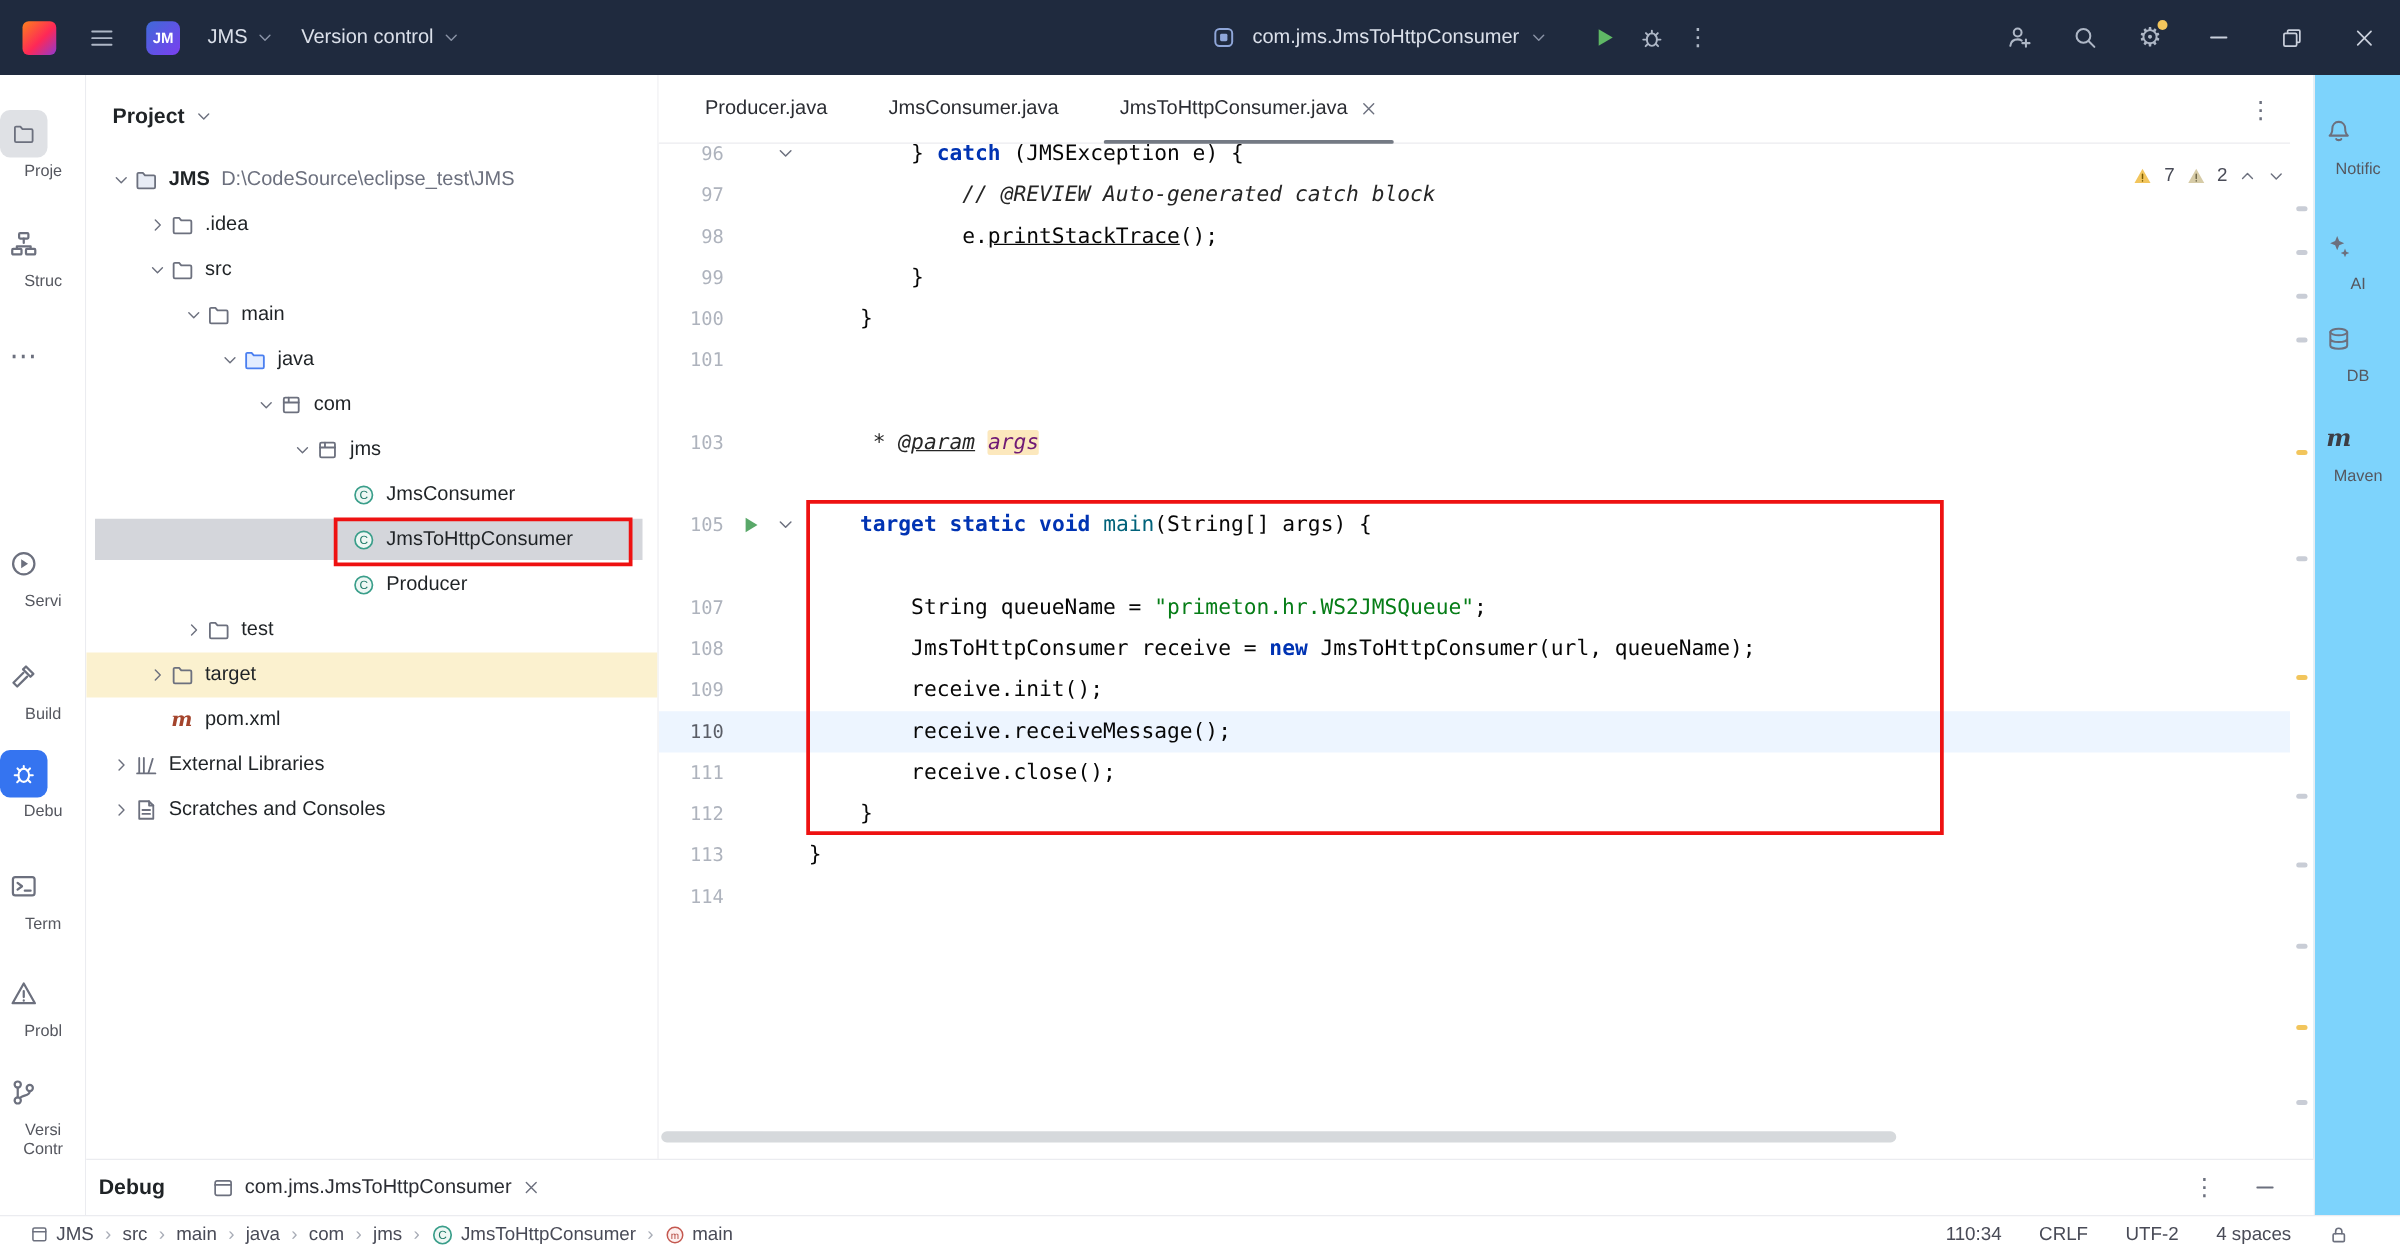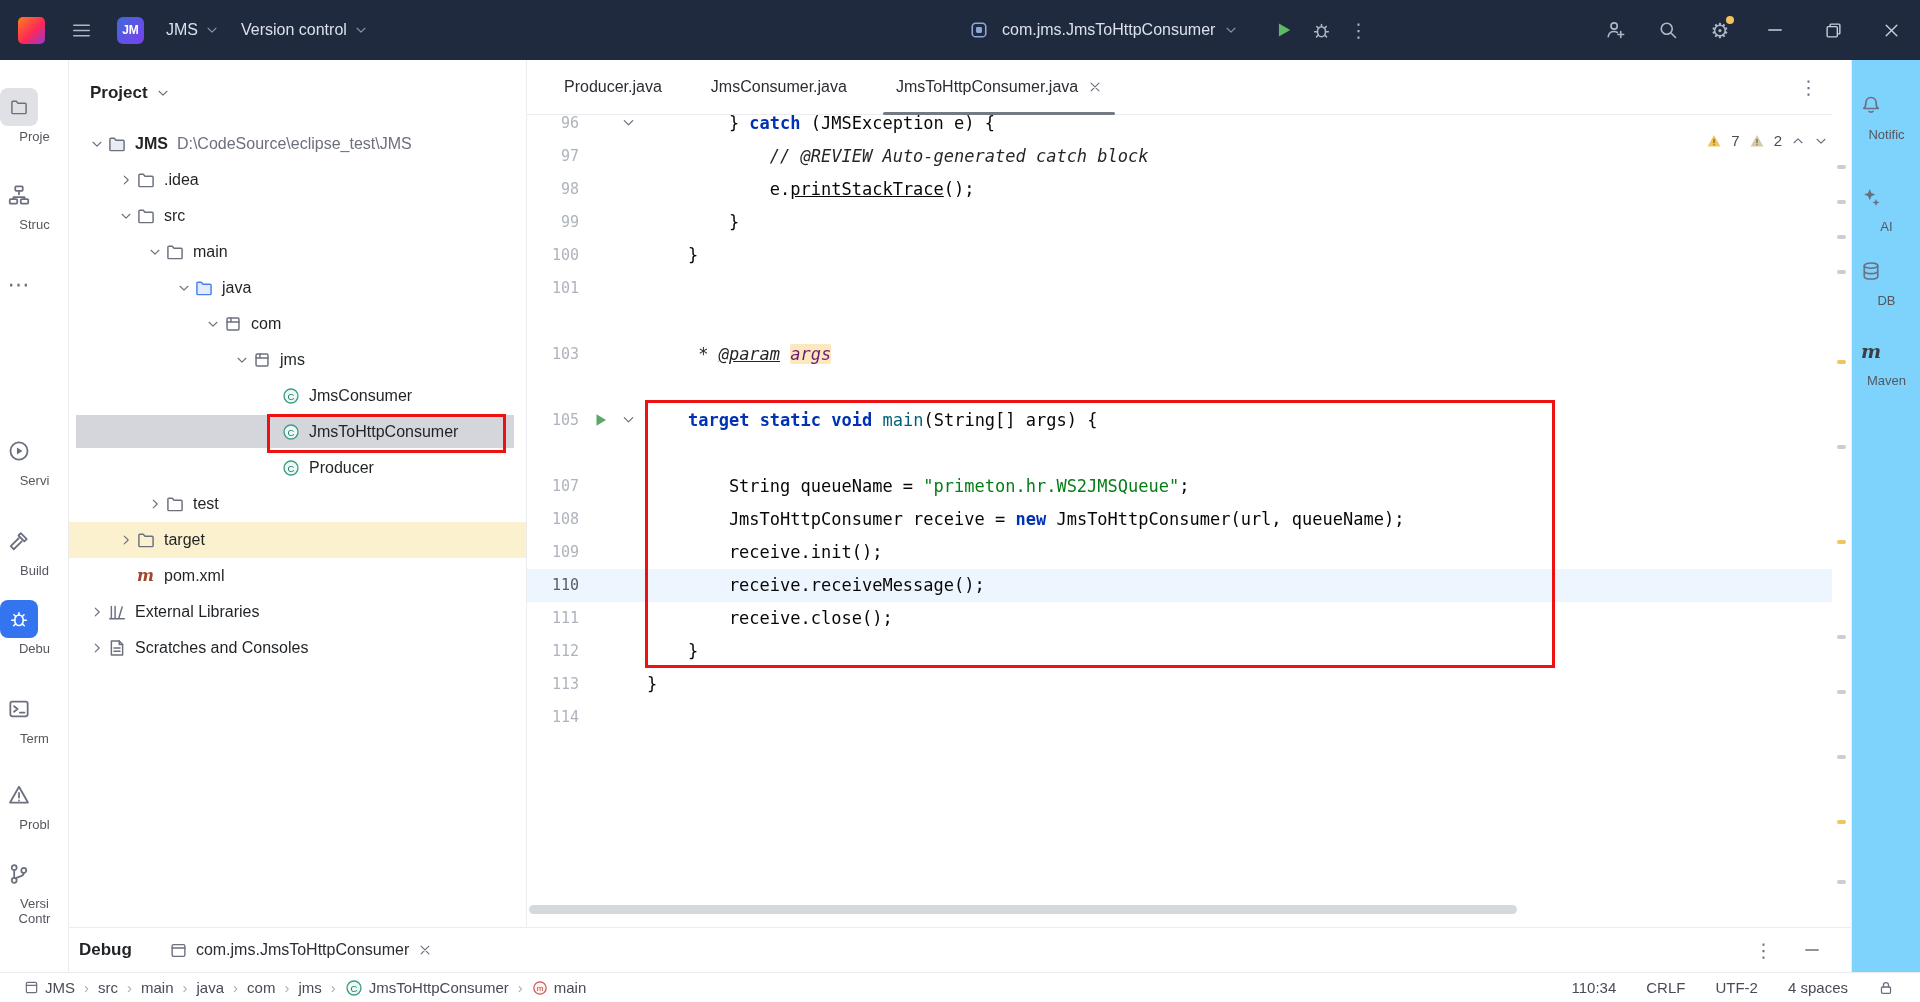--- a/index.html
+++ b/index.html
@@ -94,21 +94,21 @@
   .db-actions{margin-left:auto;display:flex;align-items:center;gap:30px;padding-right:30px;color:#6c707e}
   .db-kebab{font-size:19px}
 
   
   .statusbar{position:absolute;left:0;top:972px;width:1920px;height:30px;background:#fff;border-top:1px solid #ebecf0;
              display:flex;align-items:center;font-size:15px;color:#494b57}
   .crumbs{display:flex;align-items:center;gap:9px;padding-left:24px}
   .crumb{display:flex;align-items:center;gap:6px}
   .crumb-sep{color:#a9adb7}
   .crumb .ic{display:flex;color:#6c707e}
-  .sb-right{margin-left:auto;display:flex;align-items:center;gap:30px;padding-right:26px}
+  .sb-right{margin-left:auto;display:flex;align-items:center;gap:30px;padding-right:41px}
   .sb-right .ic{display:flex;color:#6c707e}
 
   
   .tree-annotation{position:absolute;left:267px;top:414px;width:239px;height:39px;border:3px solid var(--annotation);z-index:9;pointer-events:none}
 </style>
 </head>
 <body style="--accent: #3574f0; --annotation: #ee1111; --caret-line: #edf5ff; --selection: #d4d6db; --target-row: #fbf1cf; --kw: #0033b3; --str: #067d17;">
 
 <div class="titlebar">
   <div class="tb-left">

